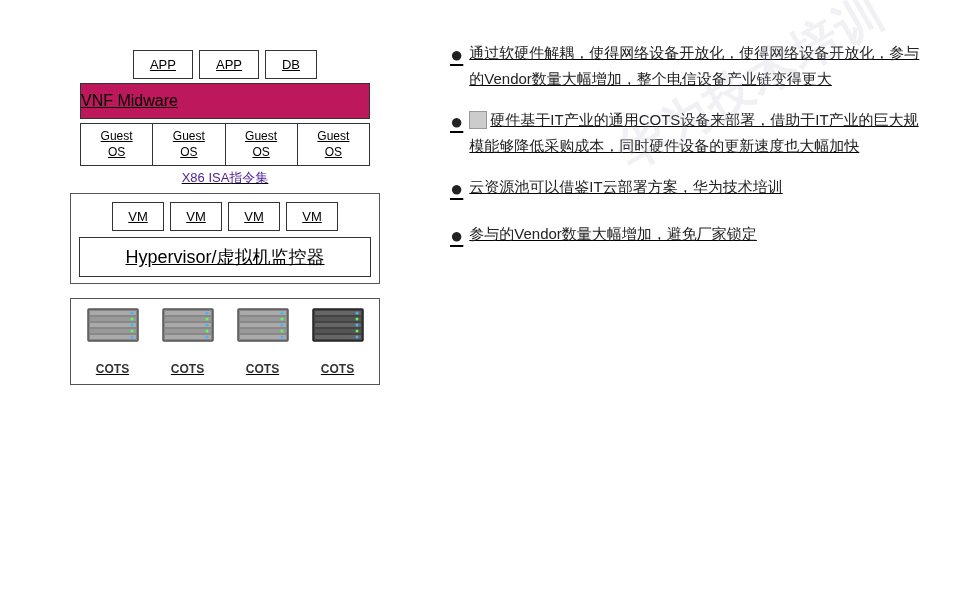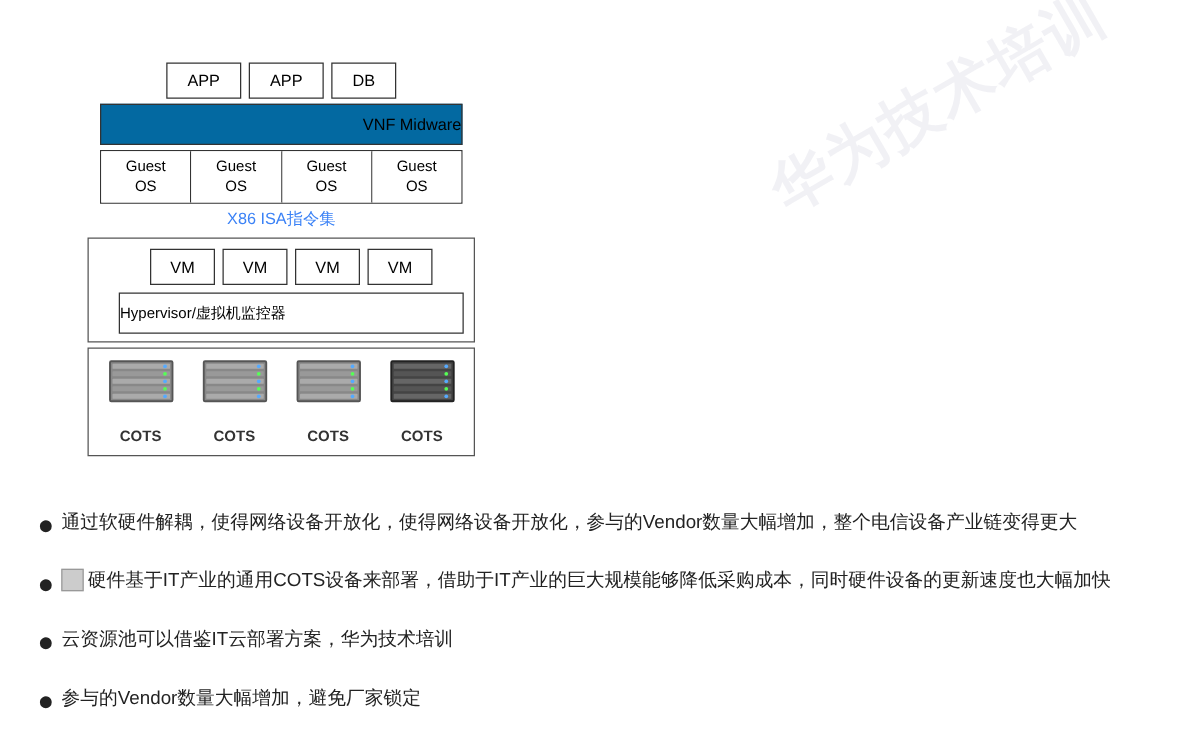--- a/index.html
+++ b/index.html
@@ -22,25 +22,26 @@
       font-weight: bold;
       transform: rotate(-30deg);
       pointer-events: none;
       white-space: nowrap;
       z-index: 10;
       letter-spacing: 2px;
     }
 
     .container {
       display: flex;
-      flex-direction: column;
+      flex-direction: row;
       width: 961px;
       height: 591px;
       padding: 30px 20px 20px 30px;
       gap: 30px;
+      text-decoration: underline;
     }
 
     
     .diagram {
       width: 390px;
       flex-shrink: 0;
       display: flex;
       flex-direction: column;
       align-items: center;
       gap: 0px;
@@ -62,23 +63,23 @@
       text-align: center;
       background: #fff;
       min-width: 52px;
     }
 
     
     .vnf-box {
       border: 1.5px solid #333;
       padding: 8px 0;
       width: 290px;
-      text-align: right;
-      font-size: 13px;
-      background: #0369a1;
+      text-align: left;
+      font-size: 16px;
+      background: #be185d;
       margin-bottom: 4px;
     }
 
     
     .guest-row {
       display: flex;
       flex-direction: row;
       gap: 0px;
       margin-bottom: 0px;
       border: 1.5px solid #333;
@@ -95,33 +96,33 @@
       line-height: 1.3;
     }
 
     .guest-box:last-child {
       border-right: none;
     }
 
     
     .x86-label {
       font-size: 13px;
-      color: #3b82f6;
+      color: #4c1d95;
       text-align: center;
       margin-top: 3px;
       margin-bottom: 6px;
     }
 
     
     .vm-section {
       border: 1.5px solid #555;
       width: 310px;
-      padding: 8px 8px 6px 24px;
-      background: #fff;
-      margin-bottom: 4px;
+      padding: 8px 8px 6px 8px;
+      background: #fff;
+      margin-bottom: 14px;
     }
 
     .vm-row {
       display: flex;
       flex-direction: row;
       gap: 6px;
       margin-bottom: 6px;
       justify-content: center;
     }
 
@@ -131,22 +132,22 @@
       font-size: 13px;
       text-align: center;
       background: #fff;
       min-width: 52px;
     }
 
     .hypervisor-box {
       border: 1.5px solid #333;
       padding: 7px 0;
       width: 100%;
-      text-align: left;
-      font-size: 12px;
+      text-align: center;
+      font-size: 18px;
       background: #fff;
     }
 
     
     .cots-row {
       border: 1.5px solid #555;
       width: 310px;
       display: flex;
       flex-direction: row;
       align-items: center;

